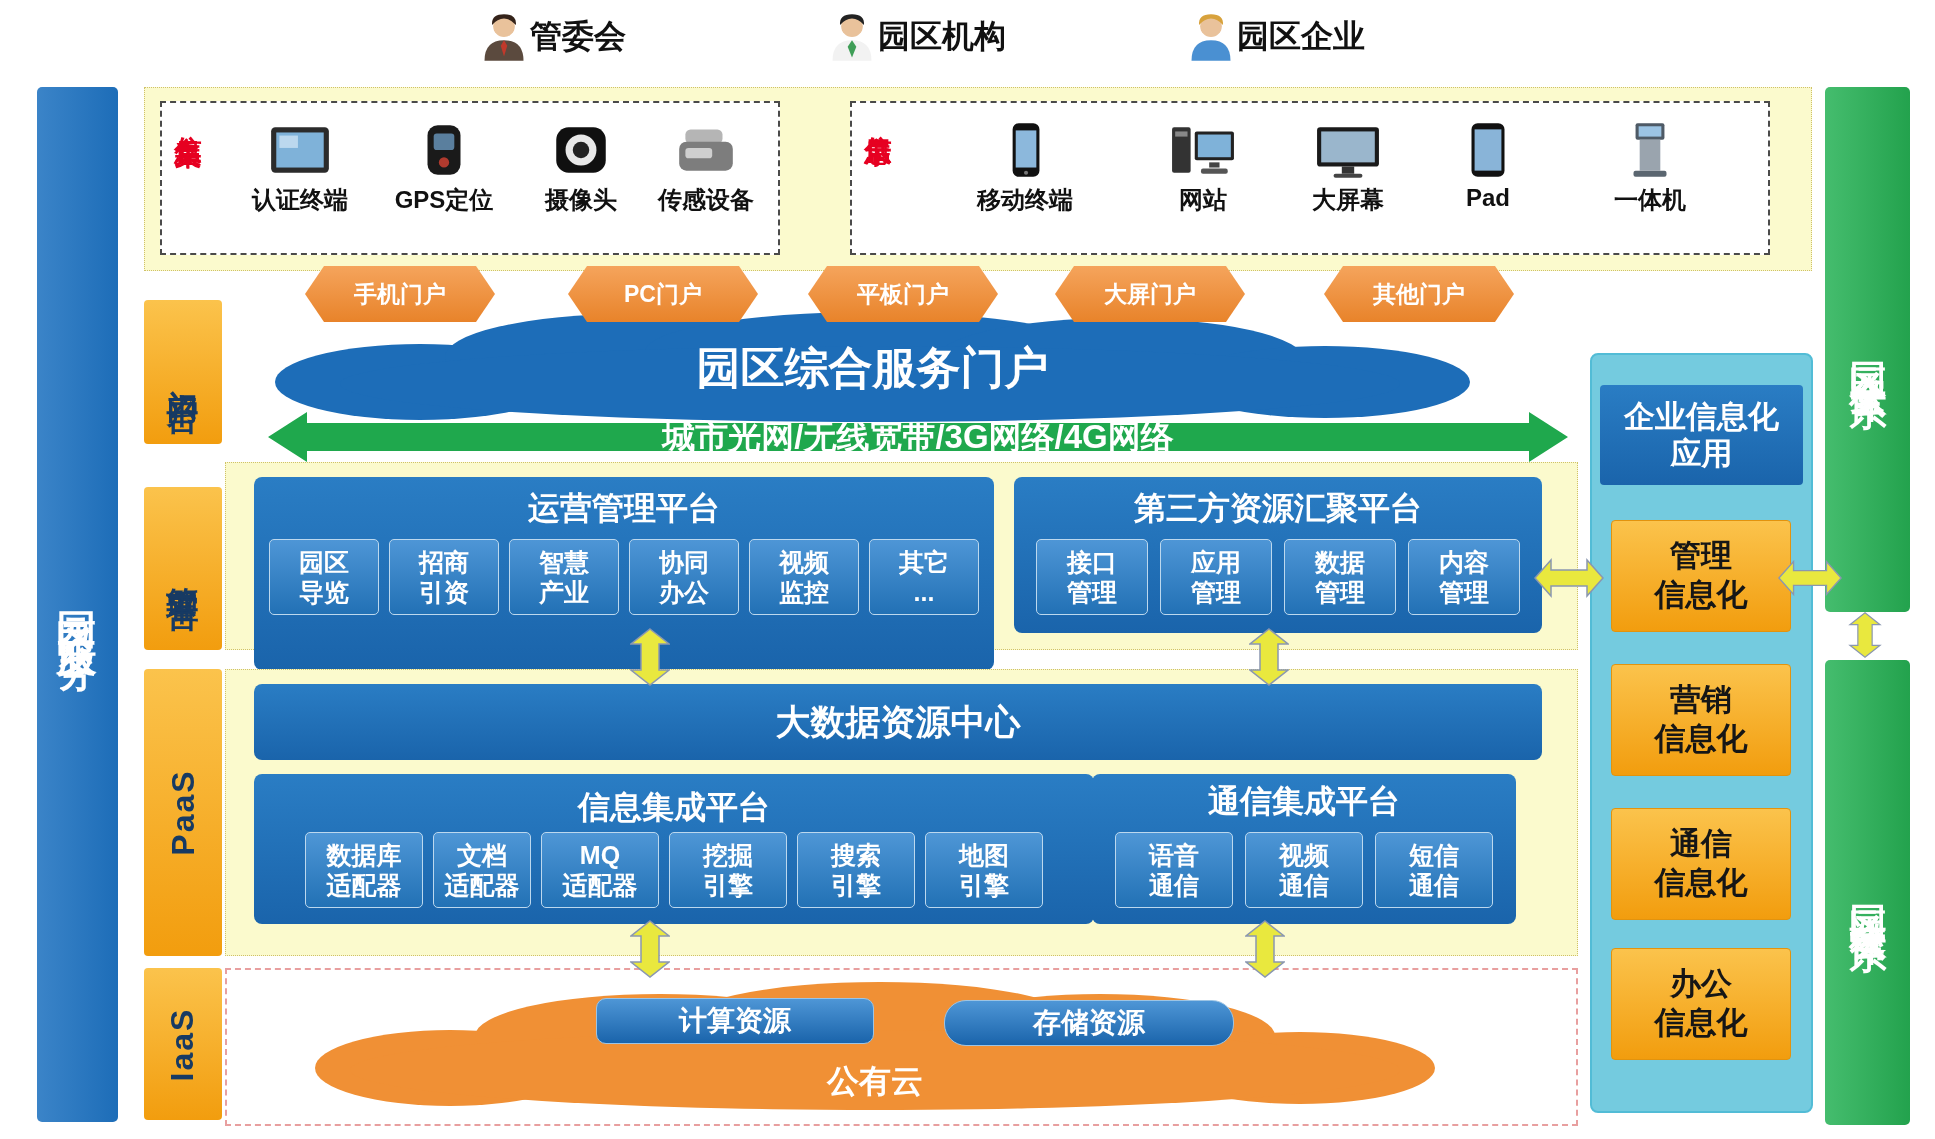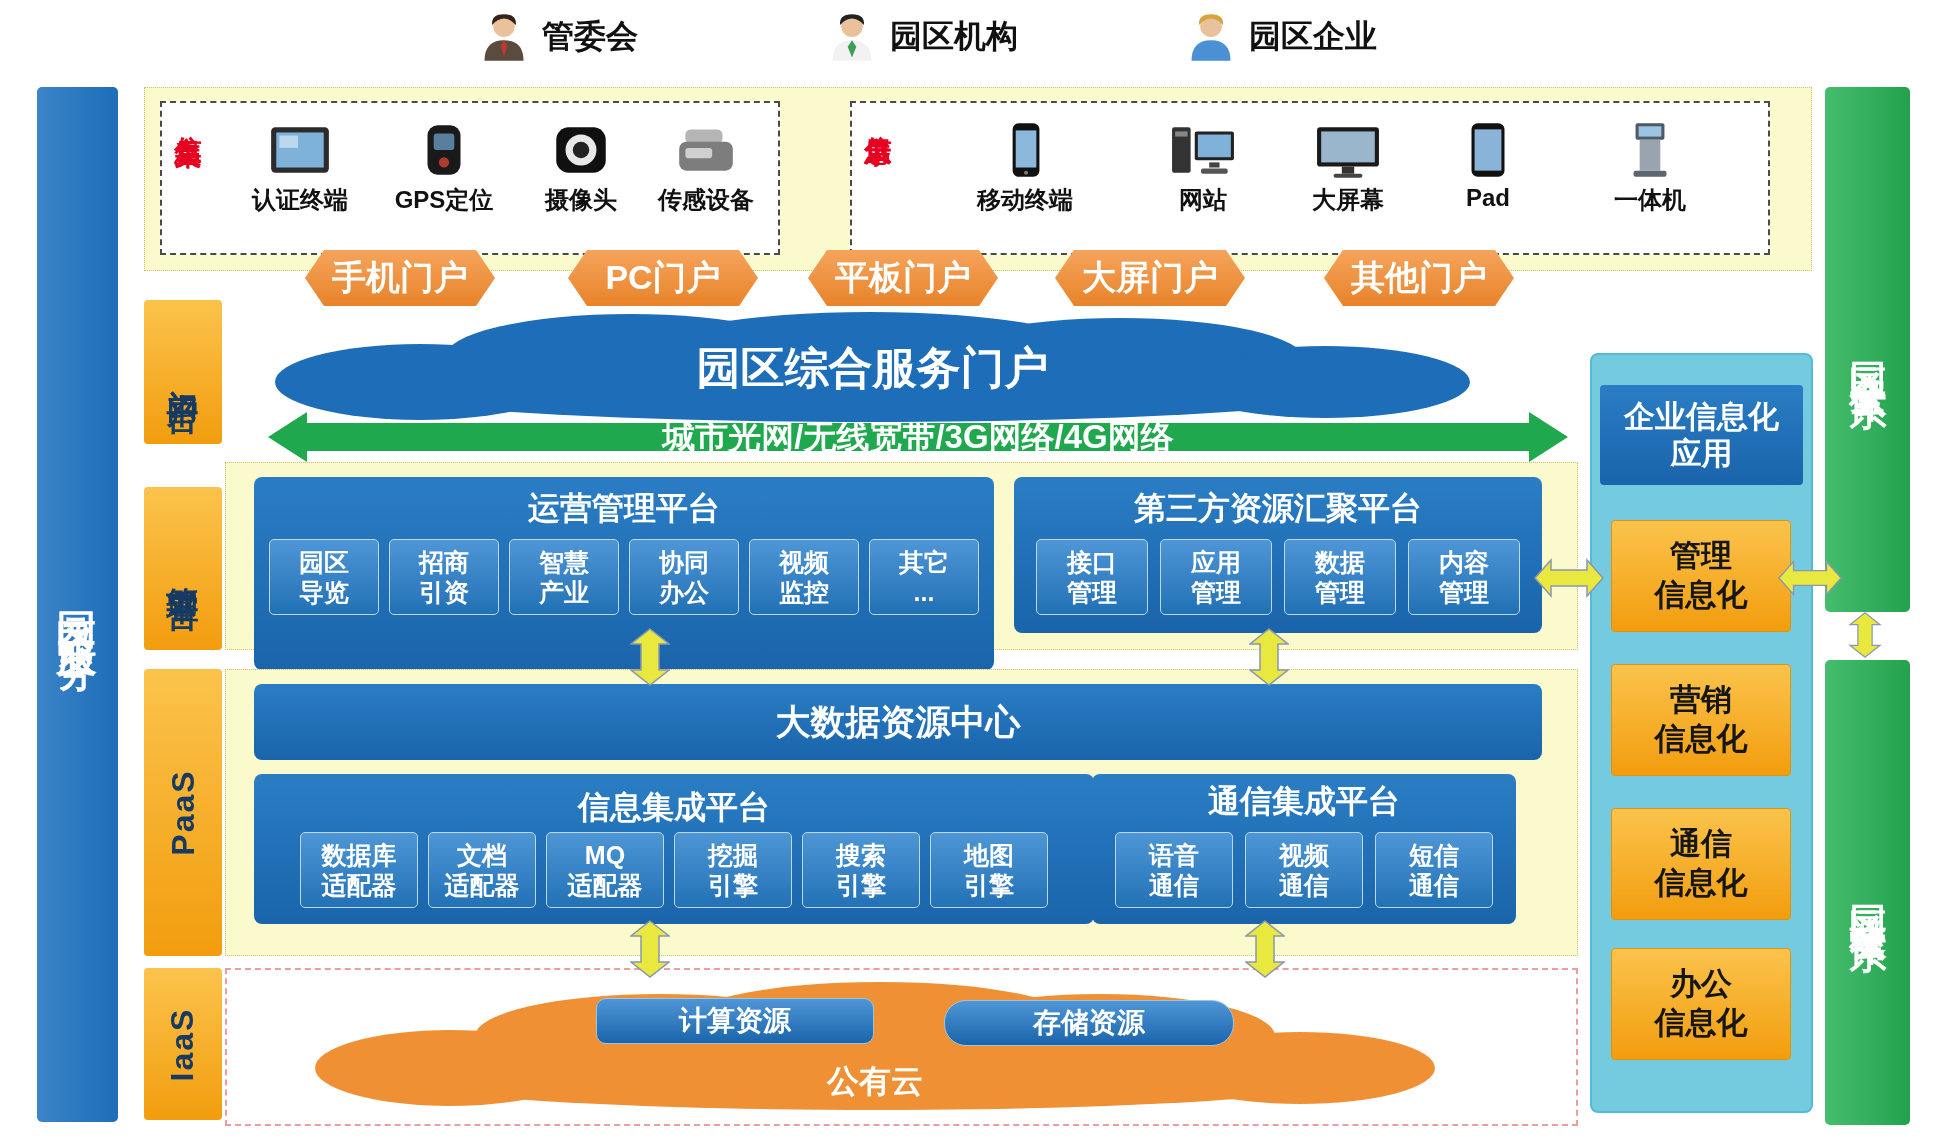--- a/index.html
+++ b/index.html
@@ -1,21 +1,21 @@
 <!DOCTYPE html>
 <html><head>
 <meta charset="utf-8">
 <style>
   html,body{margin:0;padding:0;background:#fff}
   .canvas{position:relative;width:1935px;height:1139px;background:#fff;
           font-family:"Liberation Sans","DejaVu Sans",sans-serif;overflow:hidden}
   .vtext{writing-mode:vertical-rl;text-orientation:upright}
 
   
-  .user{position:absolute;top:8px;display:flex;align-items:center;gap:12px;height:58px}
+  .user{position:absolute;top:8px;display:flex;align-items:center;height:58px}
   .user svg{width:52px;height:52px}
   .ulabel{font-size:32px;font-weight:bold;color:#111}
 
   
   .leftbar{position:absolute;left:37px;top:87px;width:81px;height:1035px;border-radius:5px;
            background:linear-gradient(90deg,#3b84c8,#1d6db8);display:flex;align-items:center;justify-content:center}
   .leftbar span{color:#fff;font-size:40px;font-weight:bold;letter-spacing:10px}
   .greenbarv{position:absolute;left:1825px;width:85px;border-radius:5px;
            background:linear-gradient(90deg,#45bd6e,#23a24d);display:flex;align-items:center;justify-content:center}
   .greenbarv span{color:#fff;font-size:37px;font-weight:bold;letter-spacing:6px}
@@ -31,25 +31,25 @@
   .dlabel{display:block;margin-top:4px;font-size:24px;font-weight:bold;color:#111}
 
   
   .otab{position:absolute;left:144px;width:78px;border-radius:4px;
         background:linear-gradient(180deg,#fbc34c,#f29d0e);
         display:flex;align-items:center;justify-content:center}
   .otab .t{color:#173a63;font-weight:bold;font-size:32px;letter-spacing:4px}
   .otab .rot{transform:rotate(-90deg);white-space:nowrap;color:#173a63;font-weight:bold;font-size:32px;letter-spacing:2px}
 
   
-  .hex{position:absolute;top:250px;width:190px;height:56px;z-index:6;
+  .hex{position:absolute;top:266px;width:190px;height:56px;z-index:6;
        background:linear-gradient(180deg,#f5a45c,#e8832a);
        clip-path:polygon(10% 0,90% 0,100% 50%,90% 100%,10% 100%,0 50%);
        display:flex;align-items:center;justify-content:center;
-       color:#fff;font-weight:bold;font-size:34px}
+       color:#fff;font-weight:bold;font-size:23px}
 
   
   .cloudwrap{position:absolute}
   .cloudwrap svg{position:absolute;left:0;top:0;width:100%;height:100%}
   .cloudtext{position:absolute;left:0;top:0;width:100%;height:100%;display:flex;
              align-items:center;justify-content:center;color:#fff;font-weight:bold}
 
   
   .greenband{position:absolute;left:268px;top:412px;width:1300px;height:50px;z-index:7;
              background:#1fa84d;
@@ -299,21 +299,21 @@
 
   <div class="bar" style="left:254px;top:684px;width:1288px;height:76px;font-size:35px">
     <span>大数据资源中心</span>
   </div>
 
   <div class="bigbox" style="left:254px;top:774px;width:840px;height:150px">
     <div class="boxtitle" style="padding-top:12px">信息集成平台</div>
     <div class="subrow" style="top:58px">
       <div class="subbox" style="width:118px">数据库
 适配器</div>
-      <div class="subbox" style="width:108px">文档
+      <div class="subbox" style="width:98px">文档
 适配器</div>
       <div class="subbox" style="width:118px">MQ
 适配器</div>
       <div class="subbox" style="width:118px">挖掘
 引擎</div>
       <div class="subbox" style="width:118px">搜索
 引擎</div>
       <div class="subbox" style="width:118px">地图
 引擎</div>
     </div>

